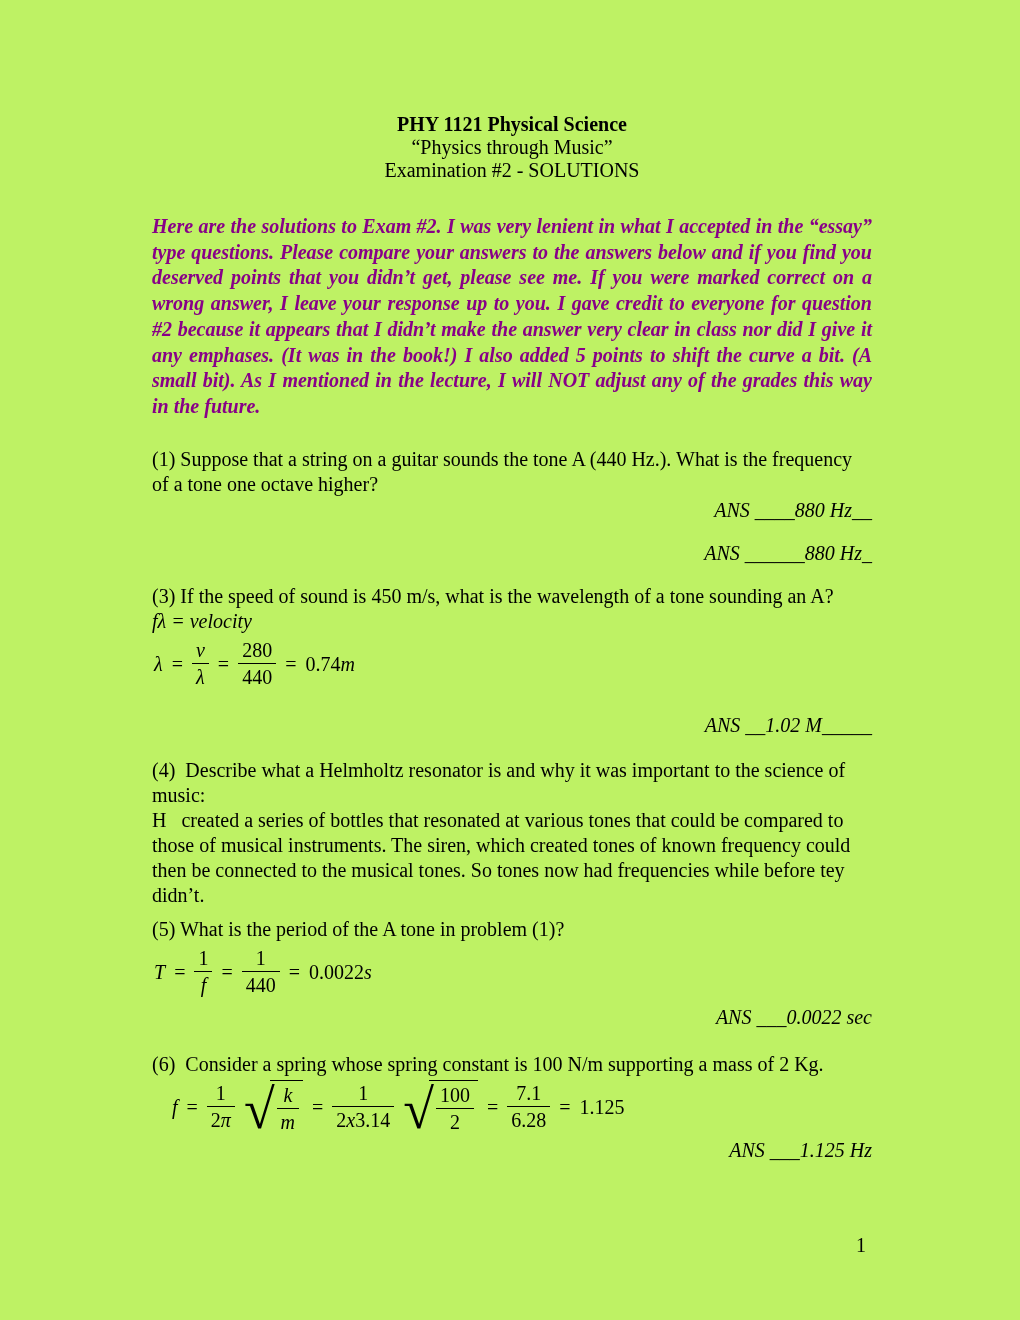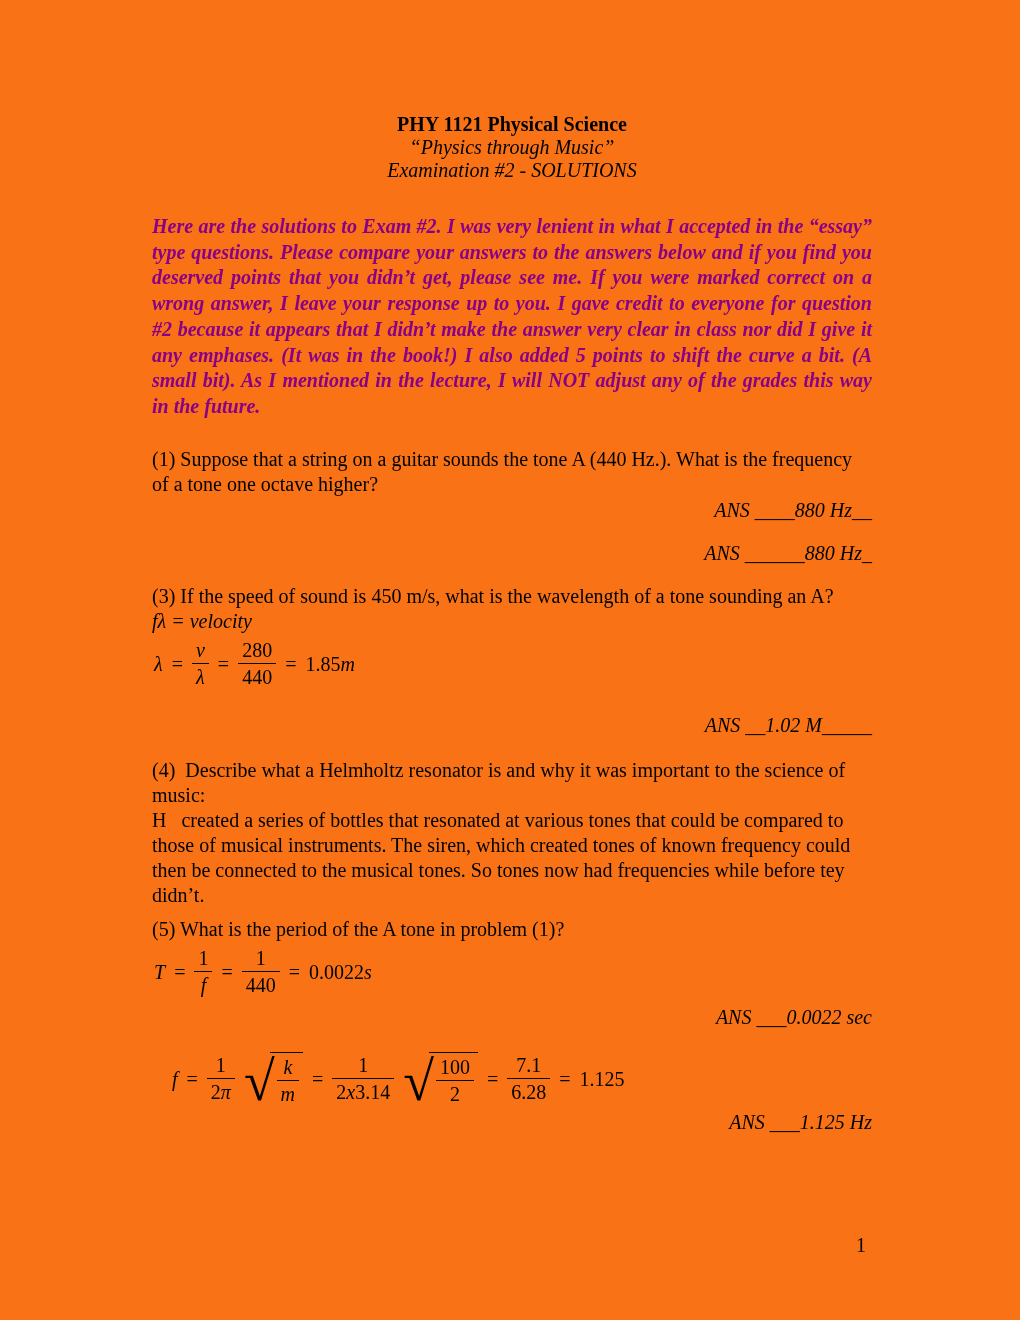--- a/index.html
+++ b/index.html
@@ -1,27 +1,27 @@
 <!DOCTYPE html>
 <html><head>
 <meta charset="utf-8">
 <style>
   html, body { margin: 0; padding: 0; background: #ffffff; }
   body {
     width: 1020px; height: 1320px;
     font-family: "Liberation Serif", "DejaVu Serif", serif;
     color: #000000;
   }
-  .page { position: relative; width: 1020px; height: 1320px; overflow: hidden; background: #f97316; }
+  .page { position: relative; width: 1020px; height: 1320px; overflow: hidden; background: #bef264; }
   .content { position: absolute; left: 152px; top: 113px; width: 720px; font-size: 20px; line-height: 25px; }
   p { margin: 0; }
 
   .title-block { text-align: center; line-height: 23px; }
   .title-line1 { font-weight: bold; }
-  .title-line2, .title-line3 { font-weight: normal; font-style: italic; }
+  .title-line2, .title-line3 { font-weight: normal; }
 
   .intro {
     margin-top: 32px;
     text-align: justify;
     font-weight: bold;
     font-style: italic;
     color: #880088;
     line-height: 25.7px;
   }
 
@@ -94,21 +94,21 @@
         <span class="frac">
           <span class="num var">v</span>
           <span class="den var">λ</span>
         </span>
         <span>=</span>
         <span class="frac">
           <span class="num">280</span>
           <span class="den">440</span>
         </span>
         <span>=</span>
-        <span><span>1.85</span><span class="var">m</span></span>
+        <span><span>0.74</span><span class="var">m</span></span>
       </div>
       <p class="ans">ANS __1.02 M_____</p>
     </div>
 
     <div class="question q4">
       <p>(4)&nbsp; Describe what a Helmholtz resonator is and why it was important to the science of music:</p>
       <p>H&nbsp;&nbsp; created a series of bottles that resonated at various tones that could be compared to those of musical instruments.  The siren, which created tones of known frequency could then be connected to the musical tones.  So tones now had frequencies while before tey didn’t.</p>
     </div>
 
     <div class="question q5">
@@ -125,20 +125,21 @@
           <span class="num">1</span>
           <span class="den">440</span>
         </span>
         <span>=</span>
         <span><span>0.0022</span><span class="var">s</span></span>
       </div>
       <p class="ans">ANS ___0.0022 sec</p>
     </div>
 
     <div class="question q6">
+      <p>(6)&nbsp; Consider a spring whose spring constant is 100 N/m supporting a mass of 2 Kg.</p>
       <div class="formula">
         <span class="var">f</span>
         <span>=</span>
         <span class="frac">
           <span class="num">1</span>
           <span class="den"><span>2</span><span class="var">π</span></span>
         </span>
         <span class="sqrt">
           <span class="rad">√</span>
           <span class="radicand">

